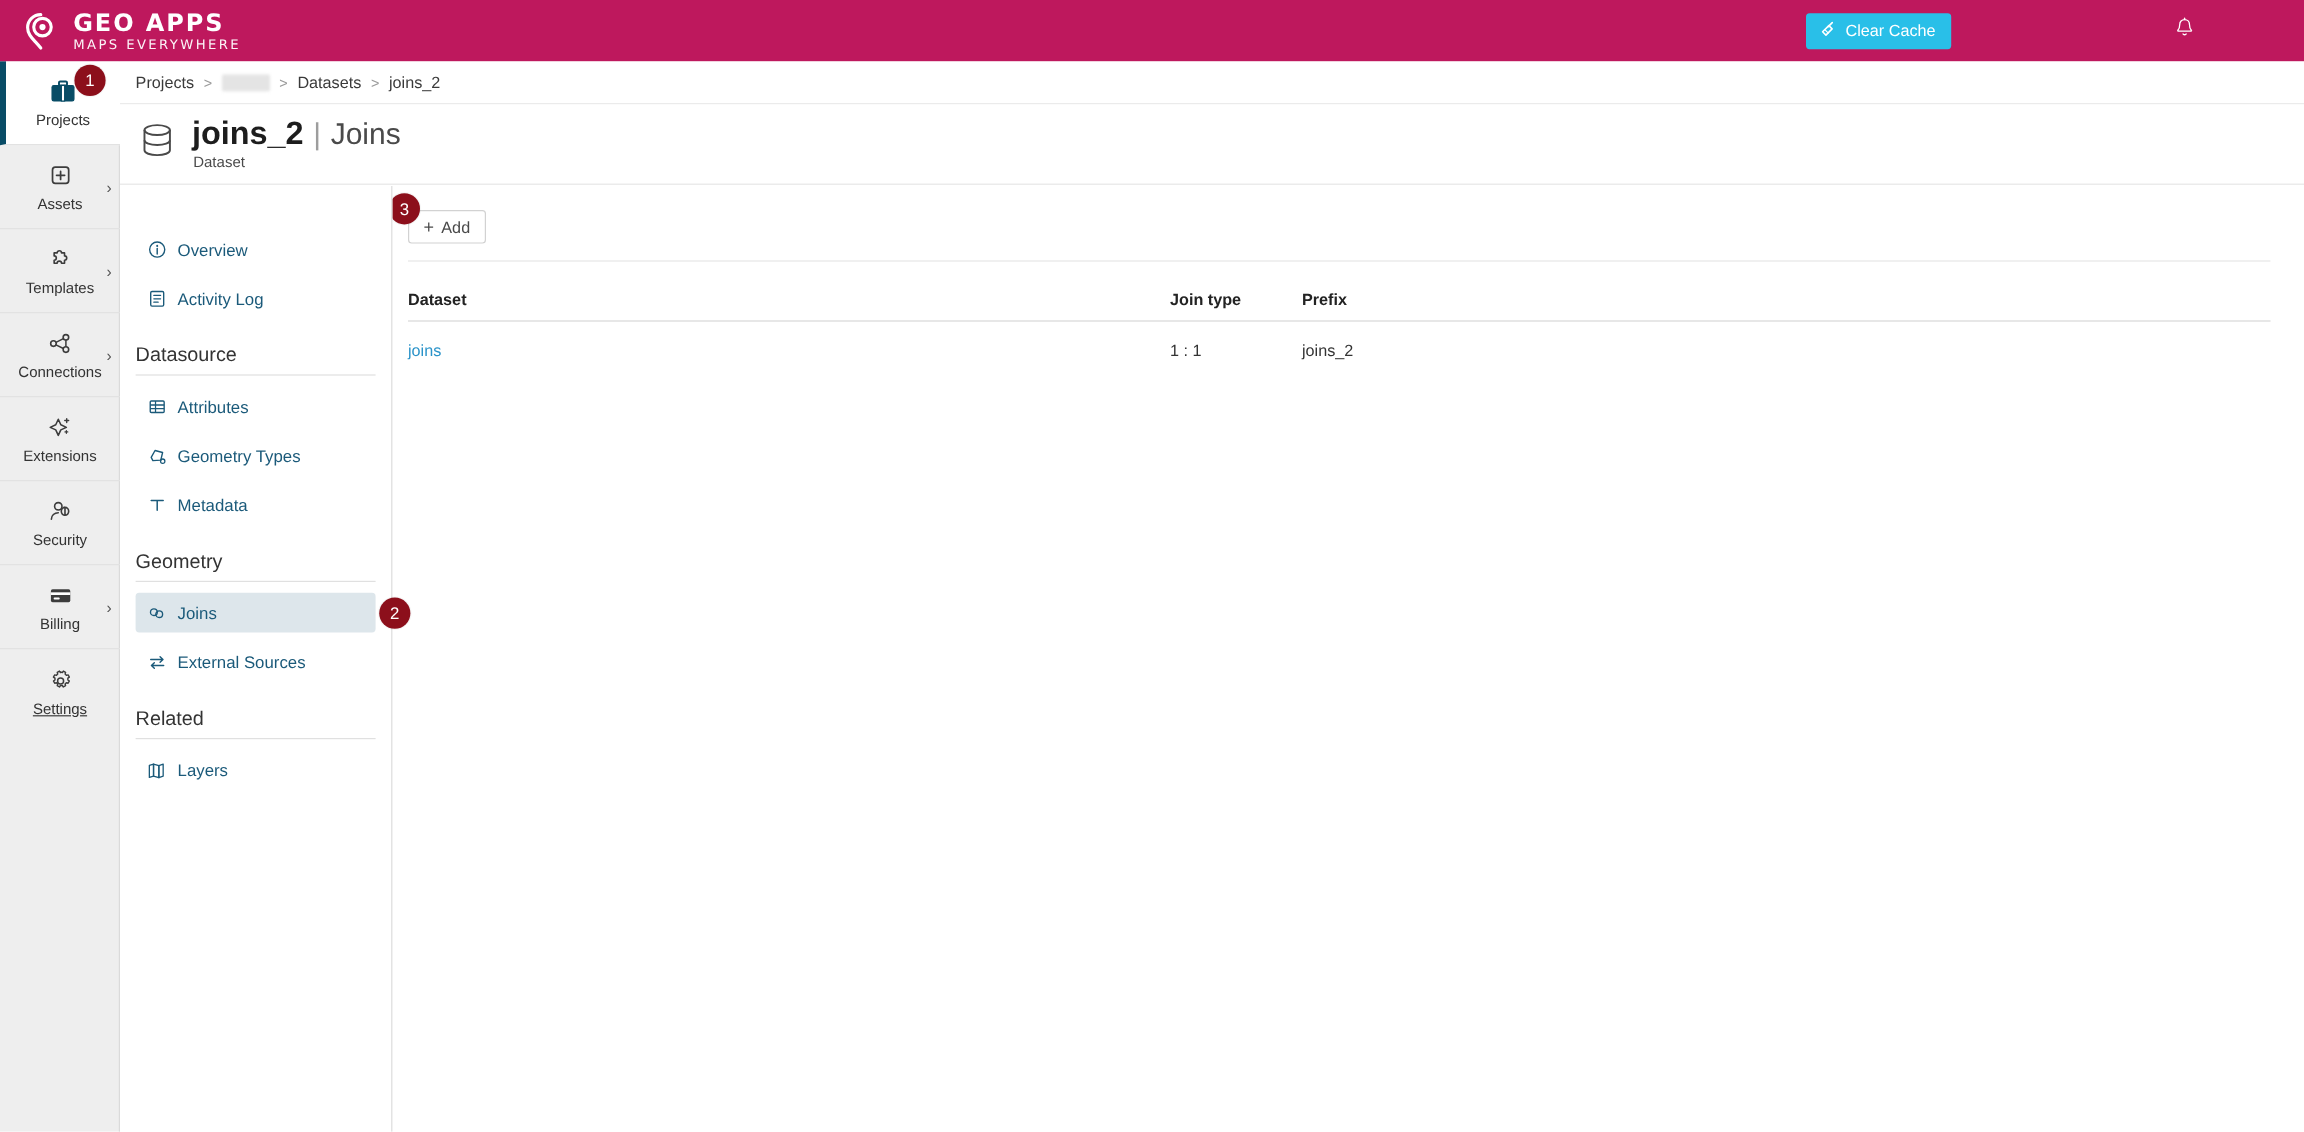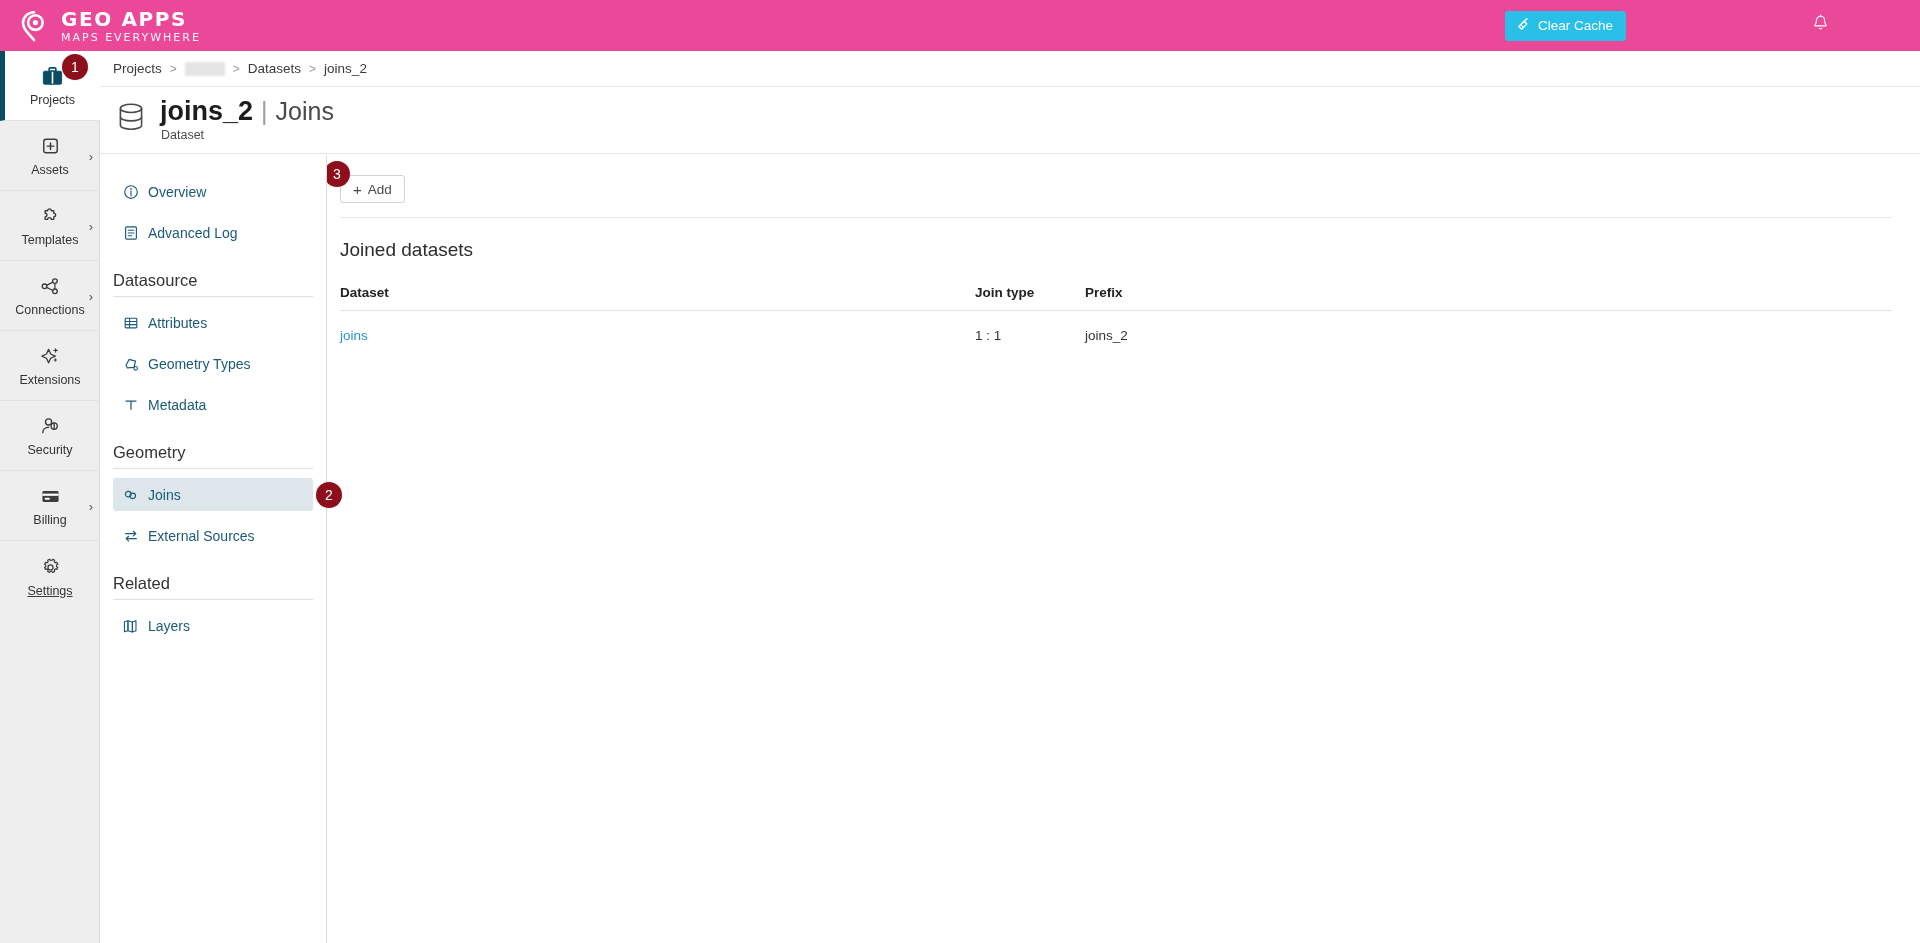--- a/index.html
+++ b/index.html
@@ -10,21 +10,21 @@
     overflow: hidden;
     background: #ffffff;
     font-family: "Liberation Sans", sans-serif;
     -webkit-font-smoothing: antialiased;
   }
 
   
   .topbar {
     position: absolute; top: 0; left: 0;
     width: 1920px; height: 51px;
-    background: #ec4899;
+    background: #be185d;
     display: flex; align-items: center;
     z-index: 30;
   }
   .brand { display: flex; align-items: center; margin-left: 18px; gap: 9px; }
   .brand-mark { width: 34px; height: 34px; flex: 0 0 34px; }
   .brand-text { display: flex; flex-direction: column; justify-content: center; line-height: 1; }
   .brand-name {
     color: #ffffff; font-size: 20px; font-weight: bold;
     letter-spacing: 1.6px; font-family: "DejaVu Sans", sans-serif;
   }
@@ -146,21 +146,21 @@
     font-size: 12.5px; color: #4a4a4a;
     margin-top: 3px; margin-left: 1px;
   }
 
   
   .subnav {
     position: absolute; top: 155px; left: 100px;
     width: 227px; height: 788px;
     background: #ffffff;
     border-right: 1px solid #dcdcdc;
-    padding: 20px 13px 0 13px;
+    padding: 36px 13px 0 13px;
     z-index: 9;
   }
   .nav-link {
     position: relative;
     display: flex; align-items: center; gap: 9px;
     height: 33px; padding: 0 9px;
     border-radius: 3px;
     color: #1b5a7a; font-size: 14px;
     cursor: pointer;
     margin-bottom: 8px;
@@ -408,21 +408,21 @@
     <span>Overview</span>
   </div>
 
   <div class="nav-link">
     <span class="nav-ico">
       <svg viewBox="0 0 16 16" width="16" height="16" fill="none">
         <rect x="2.6" y="1.9" width="10.8" height="12.2" rx="1.1" stroke="#1b5a7a" stroke-width="1.15"></rect>
         <path d="M5.2 5.2h5.6M5.2 8h5.6M5.2 10.8h3.6" stroke="#1b5a7a" stroke-width="1.1" stroke-linecap="round"></path>
       </svg>
     </span>
-    <span>Advanced Log</span>
+    <span>Activity Log</span>
   </div>
 
   <div class="nav-group-title">Datasource</div>
   <div class="nav-rule"></div>
 
   <div class="nav-link">
     <span class="nav-ico">
       <svg viewBox="0 0 16 16" width="16" height="16" fill="none">
         <rect x="2.2" y="3.2" width="11.6" height="9.6" rx=".9" stroke="#1b5a7a" stroke-width="1.15"></rect>
         <path d="M2.2 6.5h11.6M2.2 9.6h11.6M6.6 3.2v9.6" stroke="#1b5a7a" stroke-width="1.05"></path>
@@ -494,21 +494,20 @@
   <div style="position:relative; display:inline-block;">
     <button class="add-btn">
       <span class="plus">+</span>
       <span>Add</span>
     </button>
     <span class="callout" style="left:-16px; top:-14px;">3</span>
   </div>
 
   <div class="content-rule"></div>
 
-  <h2 class="section-title">Joined datasets</h2>
 
   <table class="joins-table">
     <thead>
       <tr>
         <th class="col-dataset">Dataset</th>
         <th class="col-jointype">Join type</th>
         <th class="col-prefix">Prefix</th>
       </tr>
     </thead>
     <tbody>

